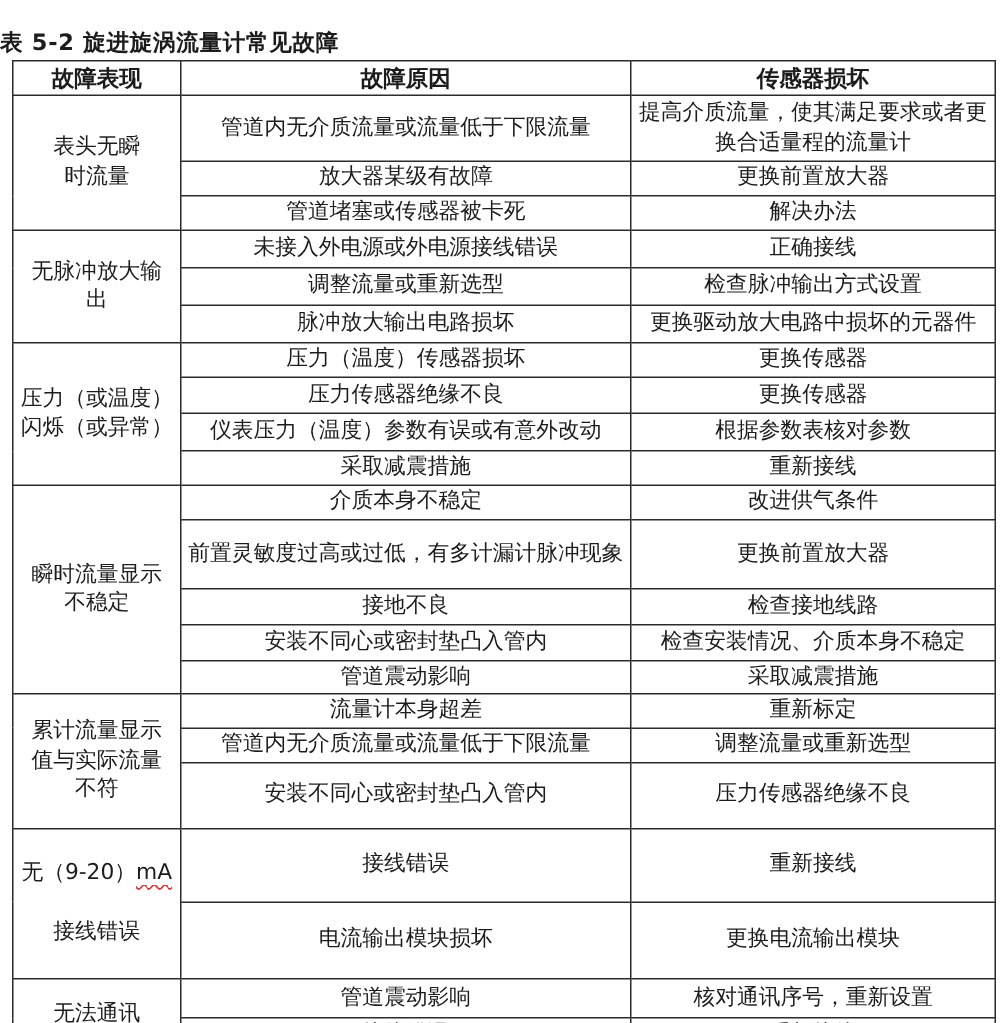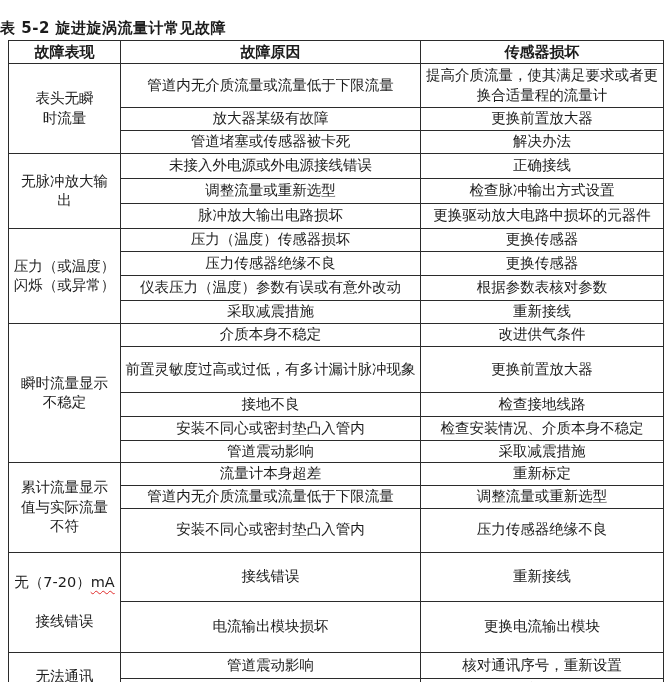--- a/index.html
+++ b/index.html
@@ -141,21 +141,21 @@
     <td>管道内无介质流量或流量低于下限流量</td>
     <td>调整流量或重新选型</td>
   </tr>
   <tr class="h44">
     <td>安装不同心或密封垫凸入管内</td>
     <td>压力传感器绝缘不良</td>
   </tr>
 
   <tr class="h25">
     <td class="sym" rowspan="2">
-      <div><span>无（7-20）</span><span class="squiggle">mA</span></div>
+      <div><span>无（9-20）</span><span class="squiggle">mA</span></div>
       <div>接线错误</div>
     </td>
     <td>接线错误</td>
     <td>重新接线</td>
   </tr>
   <tr class="h26">
     <td>电流输出模块损坏</td>
     <td>更换电流输出模块</td>
   </tr>
 

